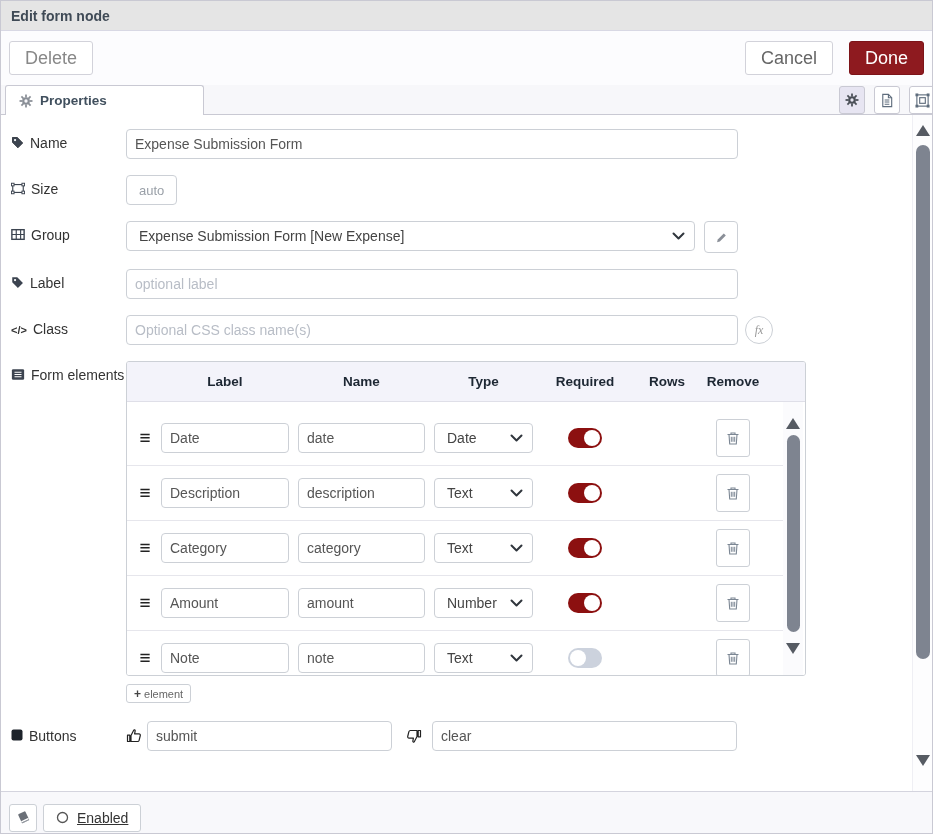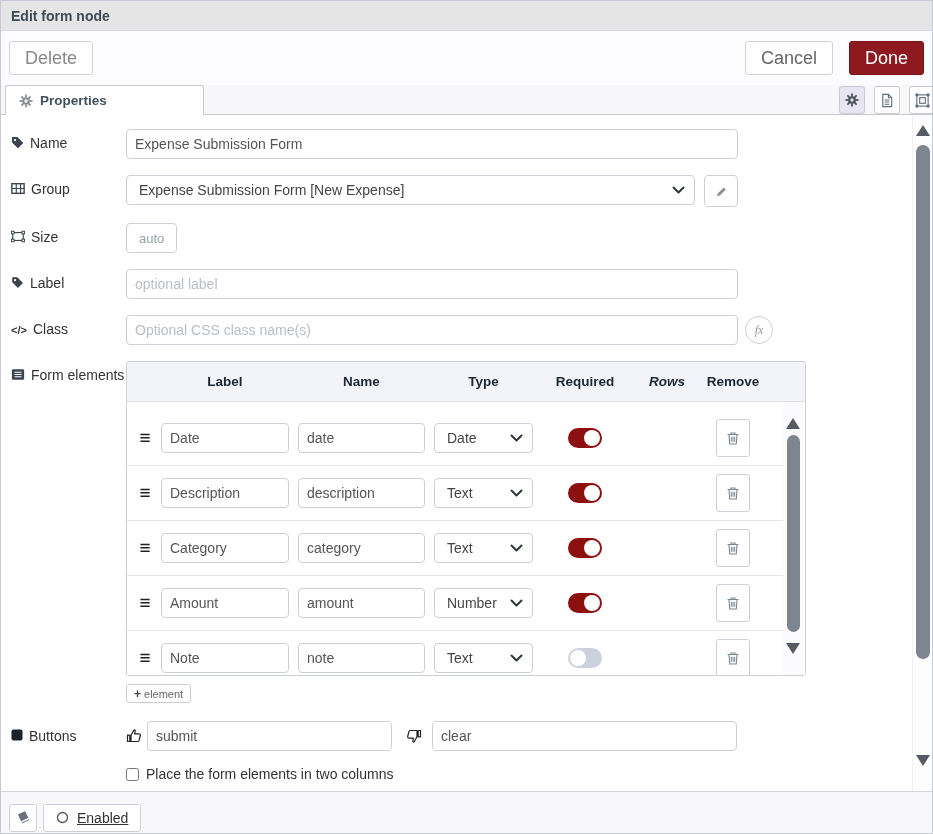--- a/index.html
+++ b/index.html
@@ -38,21 +38,21 @@
   .select { height:30px; border:1px solid #ccd0d6; border-radius:4px; background:#fff; display:flex; align-items:center; padding:0 9px 0 12px; cursor:pointer; font-size:14px; color:#444; }
   .select .sel-text { flex:1; overflow:hidden; white-space:nowrap; }
   .sq-btn { width:34px; height:32px; background:#fff; border:1px solid #ccd0d6; border-radius:4px; display:flex; align-items:center; justify-content:center; cursor:pointer; }
   .auto-btn { height:30px; padding:0 12px; font-size:13px; color:#9aa0a8; background:#fff; border:1px solid #ccd0d6; border-radius:4px; cursor:pointer; }
   .fx-btn { width:28px; height:28px; border:1px solid #ccd0d6; border-radius:50%; background:#fff; margin-left:7px; margin-top:1px; display:flex; align-items:center; justify-content:center; cursor:pointer; font-family:"Liberation Serif",serif; font-style:italic; font-size:12px; color:#999; }
 
   
   .tbl { width:680px; border:1px solid #ccd0d6; border-radius:3px; overflow:hidden; }
   .tbl-header { display:flex; align-items:center; height:40px; background:#f3f3fa; border-bottom:1px solid #dfdfe8; padding-left:8px; font-size:13.5px; font-weight:bold; color:#1d2733; }
   .hc { text-align:center; }
-  .h-sp { width:26px; } .h-label { width:128px; } .h-name { width:127px; margin-left:9px; } .h-type { width:99px; margin-left:9px; } .h-req { width:104px; } .h-rows { width:60px;font-style:italic; } .h-rm { width:72px; }
+  .h-sp { width:26px; } .h-label { width:128px; } .h-name { width:127px; margin-left:9px; } .h-type { width:99px; margin-left:9px; } .h-req { width:104px; } .h-rows { width:60px; } .h-rm { width:72px; }
   .tbl-body { position:relative; height:273px; overflow:hidden; padding-top:9px; background:#fff; }
   .el-row { display:flex; align-items:center; height:55px; padding-left:8px; border-bottom:1px solid #e6e6ec; width:656px; }
   .drag { width:20px; margin-right:6px; font-size:19px; color:#222; cursor:grab; text-align:center; line-height:18px; }
   .inp.lbl { width:128px; } .inp.nm { width:127px; margin-left:9px; }
   .select.typ { width:99px; margin-left:9px; }
   .req-zone { width:104px; display:flex; justify-content:center; }
   .rows-zone { width:60px; }
   .rm-zone { width:72px; display:flex; justify-content:center; }
   .toggle { width:34px; height:20px; border-radius:10px; background:#ccd2dd; position:relative; cursor:pointer; display:inline-block; }
   .toggle::after { content:''; position:absolute; width:16px; height:16px; border-radius:50%; background:#fff; top:2px; left:2px; }
@@ -171,50 +171,50 @@
             <circle cx="5" cy="5" r="1.4" fill="#fff"></circle>
           </svg>
         <span>Name</span>
       </div>
       <input class="inp wide" value="Expense Submission Form" style="">
     </div>
 
     <div class="fld">
       <div class="fld-label">
         <svg width="14" height="13" viewBox="0 0 16 14">
-            <rect x="1" y="1.5" width="14" height="11" fill="none" stroke="#3c4450" stroke-width="1.6"></rect>
-            <path d="M1 7 h14 M6 1.5 v11 M11 1.5 v11" stroke="#3c4450" stroke-width="1.3" fill="none"></path>
-          </svg>
-        <span>Group</span>
-      </div>
-      <div class="select" style="width:569px;">
-        <span class="sel-text">Expense Submission Form [New Expense]</span>
-        <svg width="13" height="9" viewBox="0 0 13 9">
-            <path d="M1.5 1.5 l5 5 5-5" fill="none" stroke="#30363d" stroke-width="2" stroke-linecap="round" stroke-linejoin="round"></path>
-          </svg>
-      </div>
-      <button class="sq-btn" style="margin-left:9px;">
-        <svg width="13" height="13" viewBox="0 0 16 16">
-            <path d="M2.5 13.8 l.9-3.4 7.4-7.4 2.5 2.5 -7.4 7.4 z" fill="#8a8f98"></path>
-          </svg>
-      </button>
-    </div>
-
-    <div class="fld">
-      <div class="fld-label">
-        <svg width="14" height="13" viewBox="0 0 16 14">
             <rect x="2" y="2.5" width="12" height="9" fill="none" stroke="#3c4450" stroke-width="1.3"></rect>
             <rect x="0.5" y="1" width="3" height="3" fill="#fff" stroke="#3c4450" stroke-width="1.1"></rect>
             <rect x="12.5" y="1" width="3" height="3" fill="#fff" stroke="#3c4450" stroke-width="1.1"></rect>
             <rect x="0.5" y="10" width="3" height="3" fill="#fff" stroke="#3c4450" stroke-width="1.1"></rect>
             <rect x="12.5" y="10" width="3" height="3" fill="#fff" stroke="#3c4450" stroke-width="1.1"></rect>
           </svg>
         <span>Size</span>
       </div>
       <button class="auto-btn">auto</button>
+    </div>
+
+    <div class="fld">
+      <div class="fld-label">
+        <svg width="14" height="13" viewBox="0 0 16 14">
+            <rect x="1" y="1.5" width="14" height="11" fill="none" stroke="#3c4450" stroke-width="1.6"></rect>
+            <path d="M1 7 h14 M6 1.5 v11 M11 1.5 v11" stroke="#3c4450" stroke-width="1.3" fill="none"></path>
+          </svg>
+        <span>Group</span>
+      </div>
+      <div class="select" style="width:569px;">
+        <span class="sel-text">Expense Submission Form [New Expense]</span>
+        <svg width="13" height="9" viewBox="0 0 13 9">
+            <path d="M1.5 1.5 l5 5 5-5" fill="none" stroke="#30363d" stroke-width="2" stroke-linecap="round" stroke-linejoin="round"></path>
+          </svg>
+      </div>
+      <button class="sq-btn" style="margin-left:9px;">
+        <svg width="13" height="13" viewBox="0 0 16 16">
+            <path d="M2.5 13.8 l.9-3.4 7.4-7.4 2.5 2.5 -7.4 7.4 z" fill="#8a8f98"></path>
+          </svg>
+      </button>
     </div>
 
     <div class="fld">
       <div class="fld-label">
         <svg width="13" height="13" viewBox="0 0 16 16">
             <path d="M1.5 1.5 h6.2 l7 7 -6.2 6.2 -7-7 z" fill="#3c4450"></path>
             <circle cx="5" cy="5" r="1.4" fill="#fff"></circle>
           </svg>
         <span>Label</span>
       </div>
@@ -398,24 +398,20 @@
         </svg>
       <input class="inp in-submit" value="submit" style="">
       <svg class="thumb" style="margin-left:14px;" width="16" height="16" viewBox="0 0 16 16">
           <g transform="rotate(180 8 8)">
             <path d="M1.5 7.2 h2.3 v6.3 H1.5 z M5 13.5 V7.6 L7.7 2.3 c.4-.8 1.5-.4 1.5.4 L8.6 5.9 h4.4 c.9 0 1.5.8 1.3 1.6 l-1.2 4.9 c-.2.7-.8 1.1-1.5 1.1 z" fill="none" stroke="#222" stroke-width="1.2" stroke-linejoin="round"></path>
           </g>
         </svg>
       <input class="inp in-clear" value="clear" style="">
     </div>
 
-    <div class="chk-row">
-      <input type="checkbox" style="">
-      <span>Place the form elements in two columns</span>
-    </div>
 
     <div class="vscroll">
       <div class="tri-up main-up"></div>
       <div class="thumbbar main-thumb"></div>
       <div class="tri-dn main-dn"></div>
     </div>
   </div>
 
   <div class="tray-footer">
     <button class="foot-btn book">

